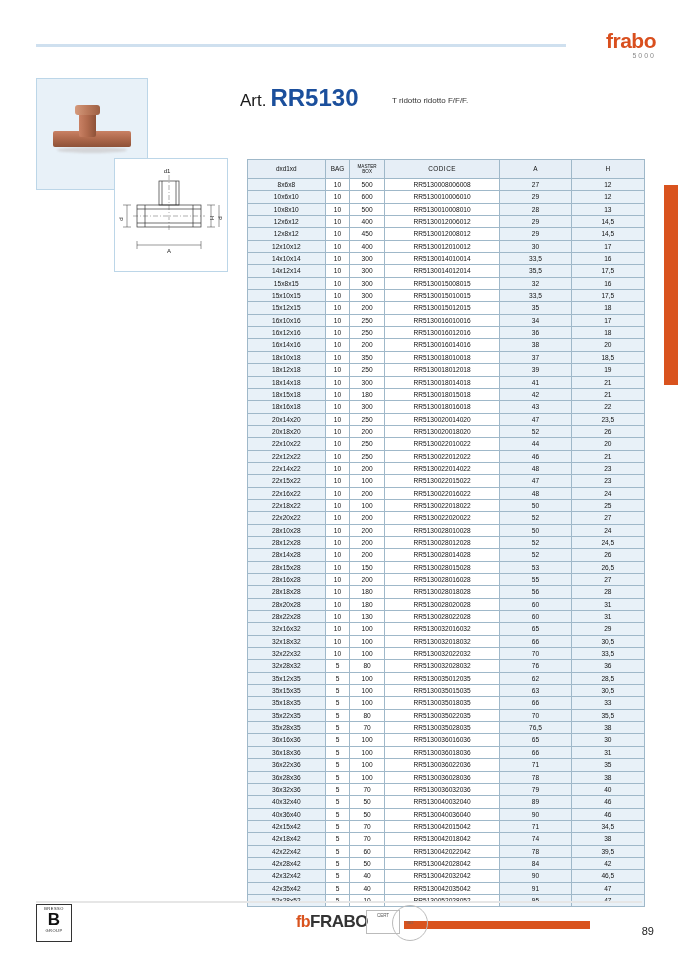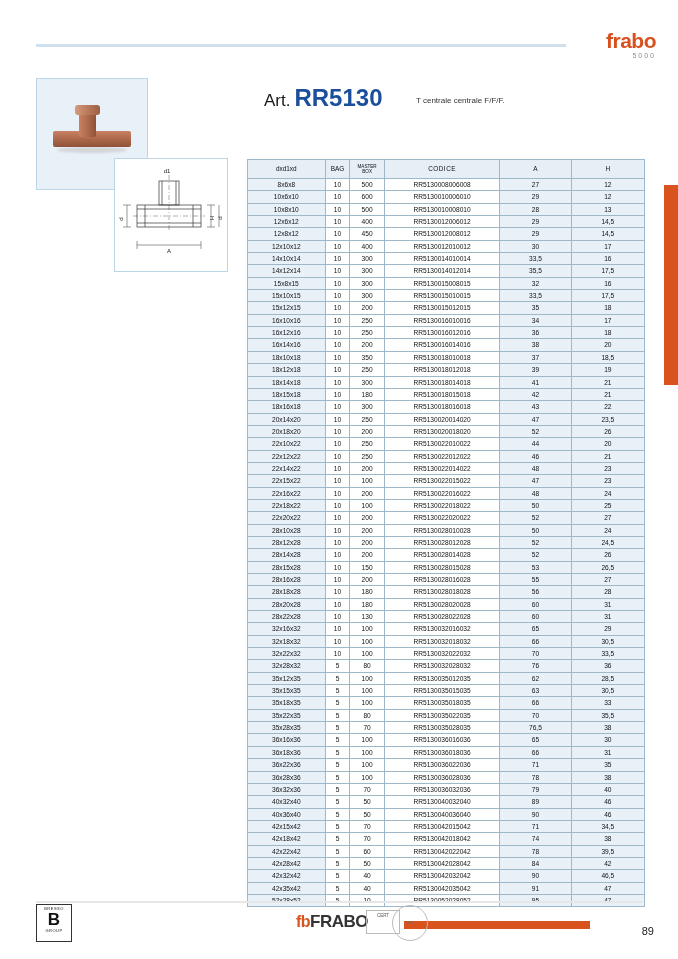--- a/index.html
+++ b/index.html
@@ -43,21 +43,20 @@
     color: #8a8a8a;
     letter-spacing: 2px;
     margin-top: 1px;
   }
 
   
   .title-block {
     position: absolute;
     left: 240px;
     top: 84px;
-    margin-left: 24px;
   }
   .art-label {
     font-size: 17px;
     color: #1a1a1a;
     display: inline-block;
     vertical-align: baseline;
   }
   .art-code {
     font-size: 24px;
     font-weight: bold;
@@ -296,21 +295,21 @@
 <body>
 
 <div class="top-rule"></div>
 <div class="brand">
   <div class="brand-name">frabo</div>
   <div class="brand-sub">5000</div>
 </div>
 
 <div class="title-block">
   <span class="art-label">Art.</span><span class="art-code">RR5130</span>
-  <span class="art-desc">T centrale centrale F/F/F.</span>
+  <span class="art-desc">T ridotto ridotto F/F/F.</span>
 </div>
 
 <div class="photo-box">
   <div class="photo-inner">
     <div class="pipe-shadow"></div>
     <div class="pipe-h"></div>
     <div class="pipe-v"></div>
     <div class="pipe-v2"></div>
   </div>
 </div>

